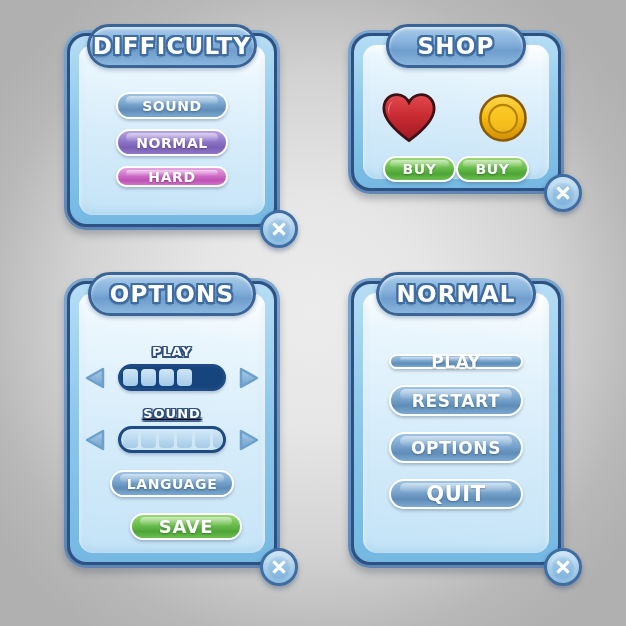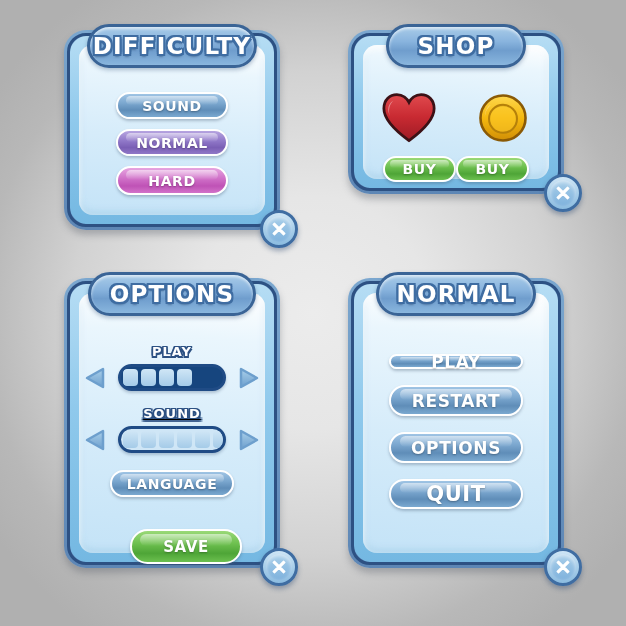--- a/index.html
+++ b/index.html
@@ -138,21 +138,21 @@
       <div class="title-pill" style="width:170px;">
         <span>DIFFICULTY</span>
       </div>
       <div style="position:absolute;left:0;right:0;top:62px;display:flex;flex-direction:column;align-items:center;gap:10px;">
         <div class="btn btn-blue" style="width:112px;height:27px;font-size:14px;">
           <span>SOUND</span>
         </div>
         <div class="btn btn-purple" style="width:112px;height:27px;font-size:14px;">
           <span>NORMAL</span>
         </div>
-        <div class="btn btn-magenta" style="width:112px;height:29px;font-size:14px;">
+        <div class="btn btn-magenta" style="width:112px;height:21px;font-size:14px;">
           <span>HARD</span>
         </div>
       </div>
       <div class="close-btn" style="right:-18px;bottom:-18px;">
         <div class="disc"></div>
         <svg width="20" height="20" viewBox="0 0 20 20">
           <path d="M5.5 4.2 L10 8.7 L14.5 4.2 L15.8 5.5 L11.3 10 L15.8 14.5 L14.5 15.8 L10 11.3 L5.5 15.8 L4.2 14.5 L8.7 10 L4.2 5.5 Z" fill="#ffffff" stroke="#ffffff" stroke-width="1.4" stroke-linejoin="round"></path>
         </svg>
       </div>
     </div>
@@ -270,25 +270,25 @@
               <div class="seg"></div>
               <div class="seg"></div>
             </div>
           </div>
           <svg class="arrow" viewBox="0 0 26 26">
             <path d="M22 13 L6 4 L6 22 Z" fill="url(#arg)" stroke="#6d9fcd" stroke-width="2.5" stroke-linejoin="round"></path>
           </svg>
         </div>
       </div>
 
-      <div style="position:absolute;left:0;right:0;top:192px;display:flex;flex-direction:column;align-items:center;gap:32px;">
+      <div style="position:absolute;left:0;right:0;top:192px;display:flex;flex-direction:column;align-items:center;gap:16px;">
         <div class="btn btn-blue" style="width:124px;height:27px;font-size:14px;">
           <span>LANGUAGE</span>
         </div>
-        <div class="btn btn-green" style="width:112px;height:35px;font-size:15px;margin-left:28px;">
+        <div class="btn btn-green" style="width:112px;height:27px;font-size:18px;margin-left:28px;">
           <span>SAVE</span>
         </div>
       </div>
 
       <div class="close-btn" style="right:-18px;bottom:-18px;">
         <div class="disc"></div>
         <svg width="20" height="20" viewBox="0 0 20 20">
           <path d="M5.5 4.2 L10 8.7 L14.5 4.2 L15.8 5.5 L11.3 10 L15.8 14.5 L14.5 15.8 L10 11.3 L5.5 15.8 L4.2 14.5 L8.7 10 L4.2 5.5 Z" fill="#ffffff" stroke="#ffffff" stroke-width="1.4" stroke-linejoin="round"></path>
         </svg>
       </div>

